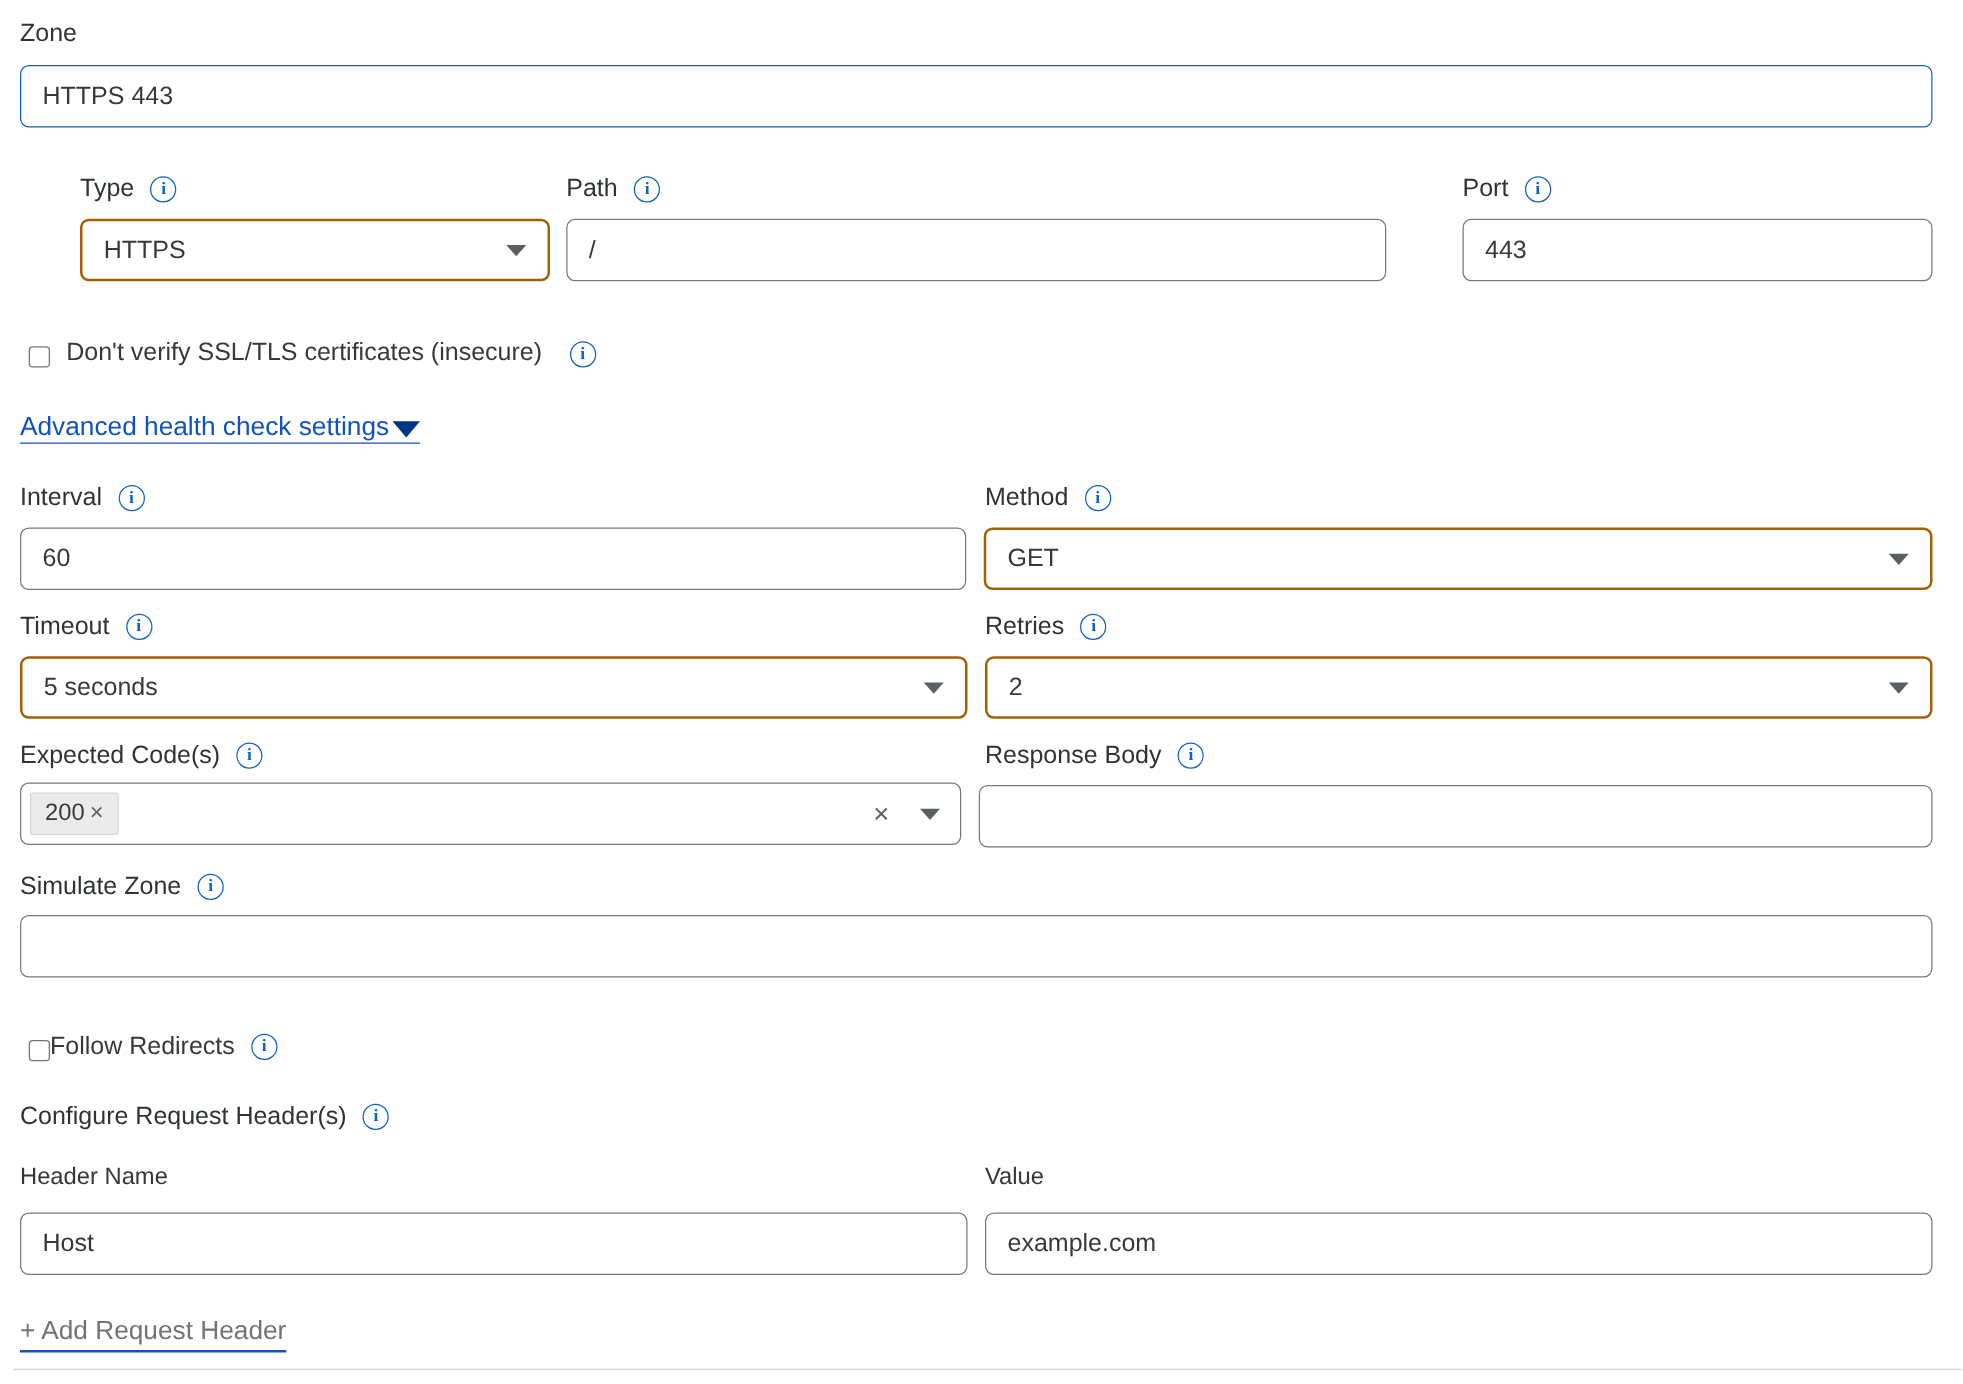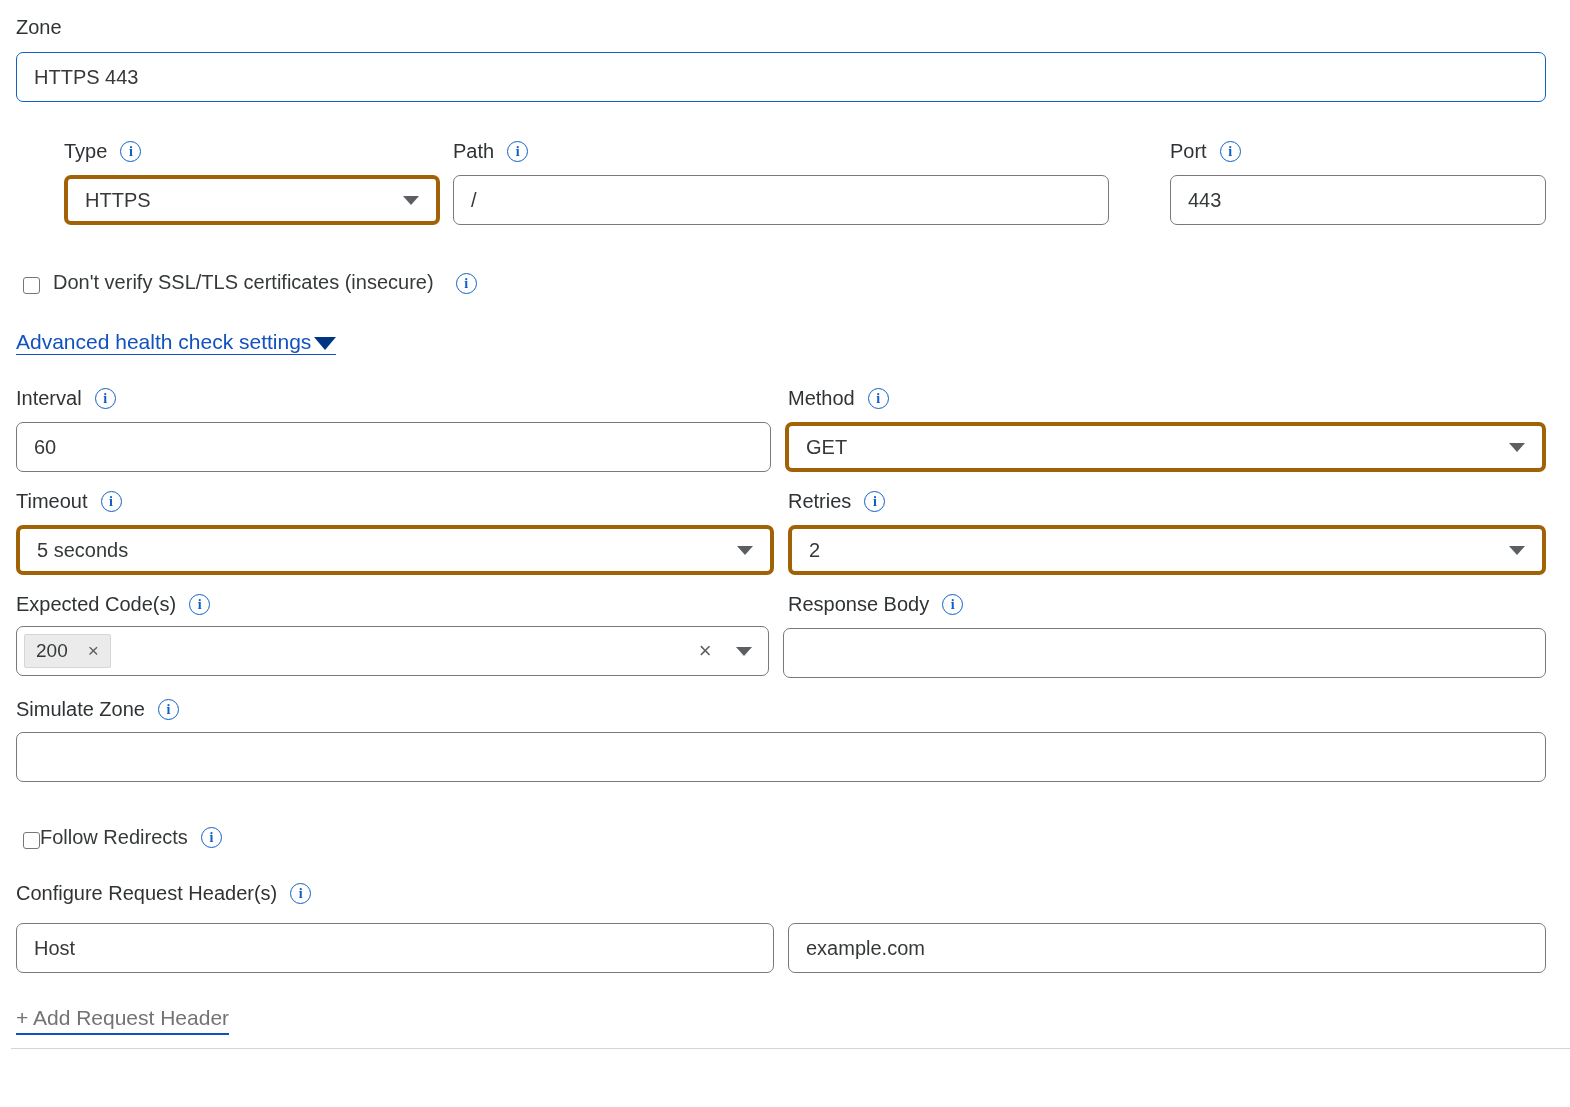--- a/index.html
+++ b/index.html
@@ -33,21 +33,21 @@
     border: 1px solid #797979; border-radius: 7px;
     background: #fff;
     font-family: "Liberation Sans", sans-serif;
     font-size: 20px; color: #36393a;
     padding: 0 17px; outline: none;
   }
   .tb.focused { border: 1.5px solid #1061c4; }
 
   .select {
     height: 50px; width: 100%;
-    border: 4px solid #a16207; border-radius: 7px;
+    border: 2px solid #a16207; border-radius: 7px;
     background: #fff; font-size: 20px; color: #36393a;
     padding: 0 17px;
     display: flex; align-items: center; justify-content: space-between;
     cursor: pointer;
   }
   .caret {
     width: 0; height: 0; flex: none;
     border-left: 8px solid transparent;
     border-right: 8px solid transparent;
     border-top: 9px solid #5b5f61;
@@ -88,21 +88,21 @@
   .multiselect {
     height: 50px; width: 100%;
     border: 1px solid #797979; border-radius: 7px;
     background: #fff;
     display: flex; align-items: center;
     padding: 0 16px 0 7px; cursor: pointer;
   }
   .tag {
     background: #ebebeb; border: 1px solid #d6d6d6; border-radius: 2px;
     font-size: 19px; color: #36393a;
-    padding: 5px 11px; display: inline-flex; align-items: center; gap: 20px;
+    padding: 5px 11px; display: inline-flex; align-items: center; gap: 4px;
   }
   .tag .x { color: #5b5f61; font-size: 19px; cursor: pointer; }
   .ms-right { margin-left: auto; display: flex; align-items: center; gap: 24px; }
   .ms-clear { color: #5b5f61; font-size: 22px; cursor: pointer; line-height: 1; }
 
   .divider { height: 1px; background: #d4d4d4; margin: 0 -24px 0 -5px; }
 </style>
 </head>
 <body>
 
@@ -240,20 +240,28 @@
       <span class="info-icon">i</span>
     </span>
   </div>
 
   
   <div class="label-row" style="margin-top:33px;">
     <span>Configure Request Header(s)</span>
     <span class="info-icon">i</span>
   </div>
 
+  <div class="cols2" style="margin-top:26px;">
+    <div class="col label-row small">
+      <span>Header Name</span>
+    </div>
+    <div class="col label-row small">
+      <span>Value</span>
+    </div>
+  </div>
   <div class="cols2" style="margin-top:18px;">
     <input class="tb col" type="text" value="Host" style="">
     <input class="tb col" type="text" value="example.com" style="">
   </div>
 
   
   <div style="margin-top:33px;">
     <a class="add-link">+ Add Request Header</a>
   </div>
 

